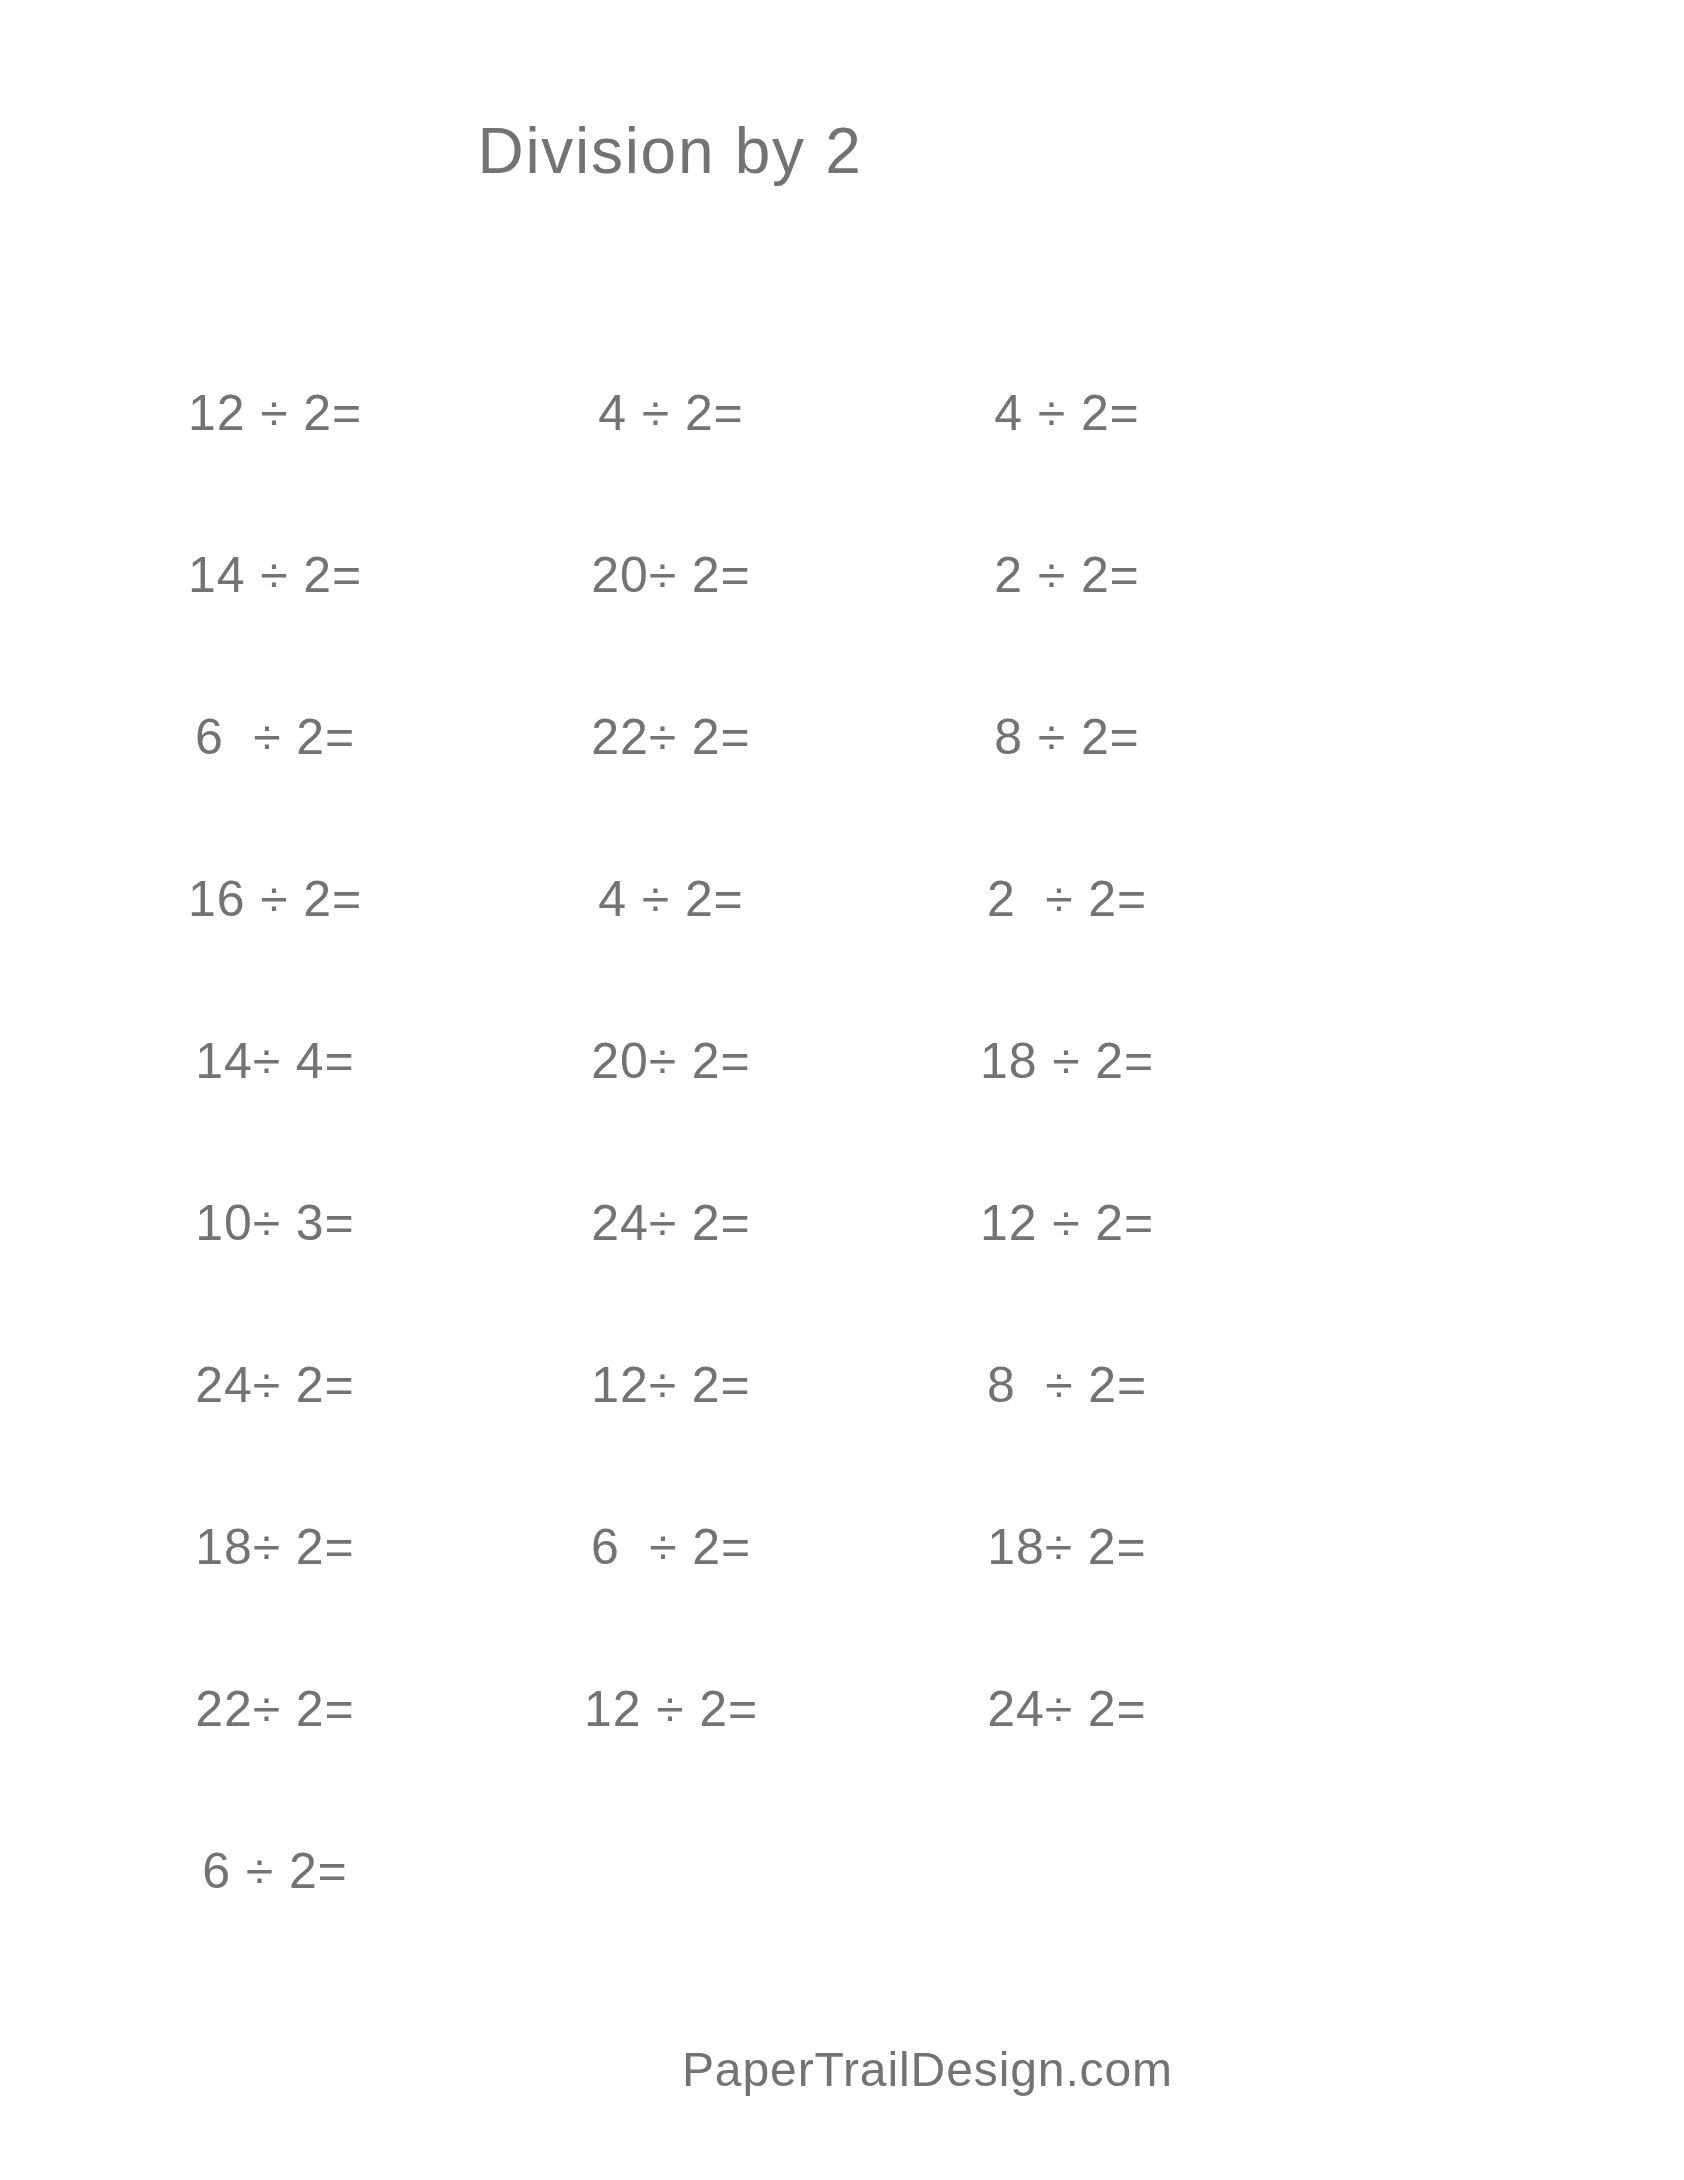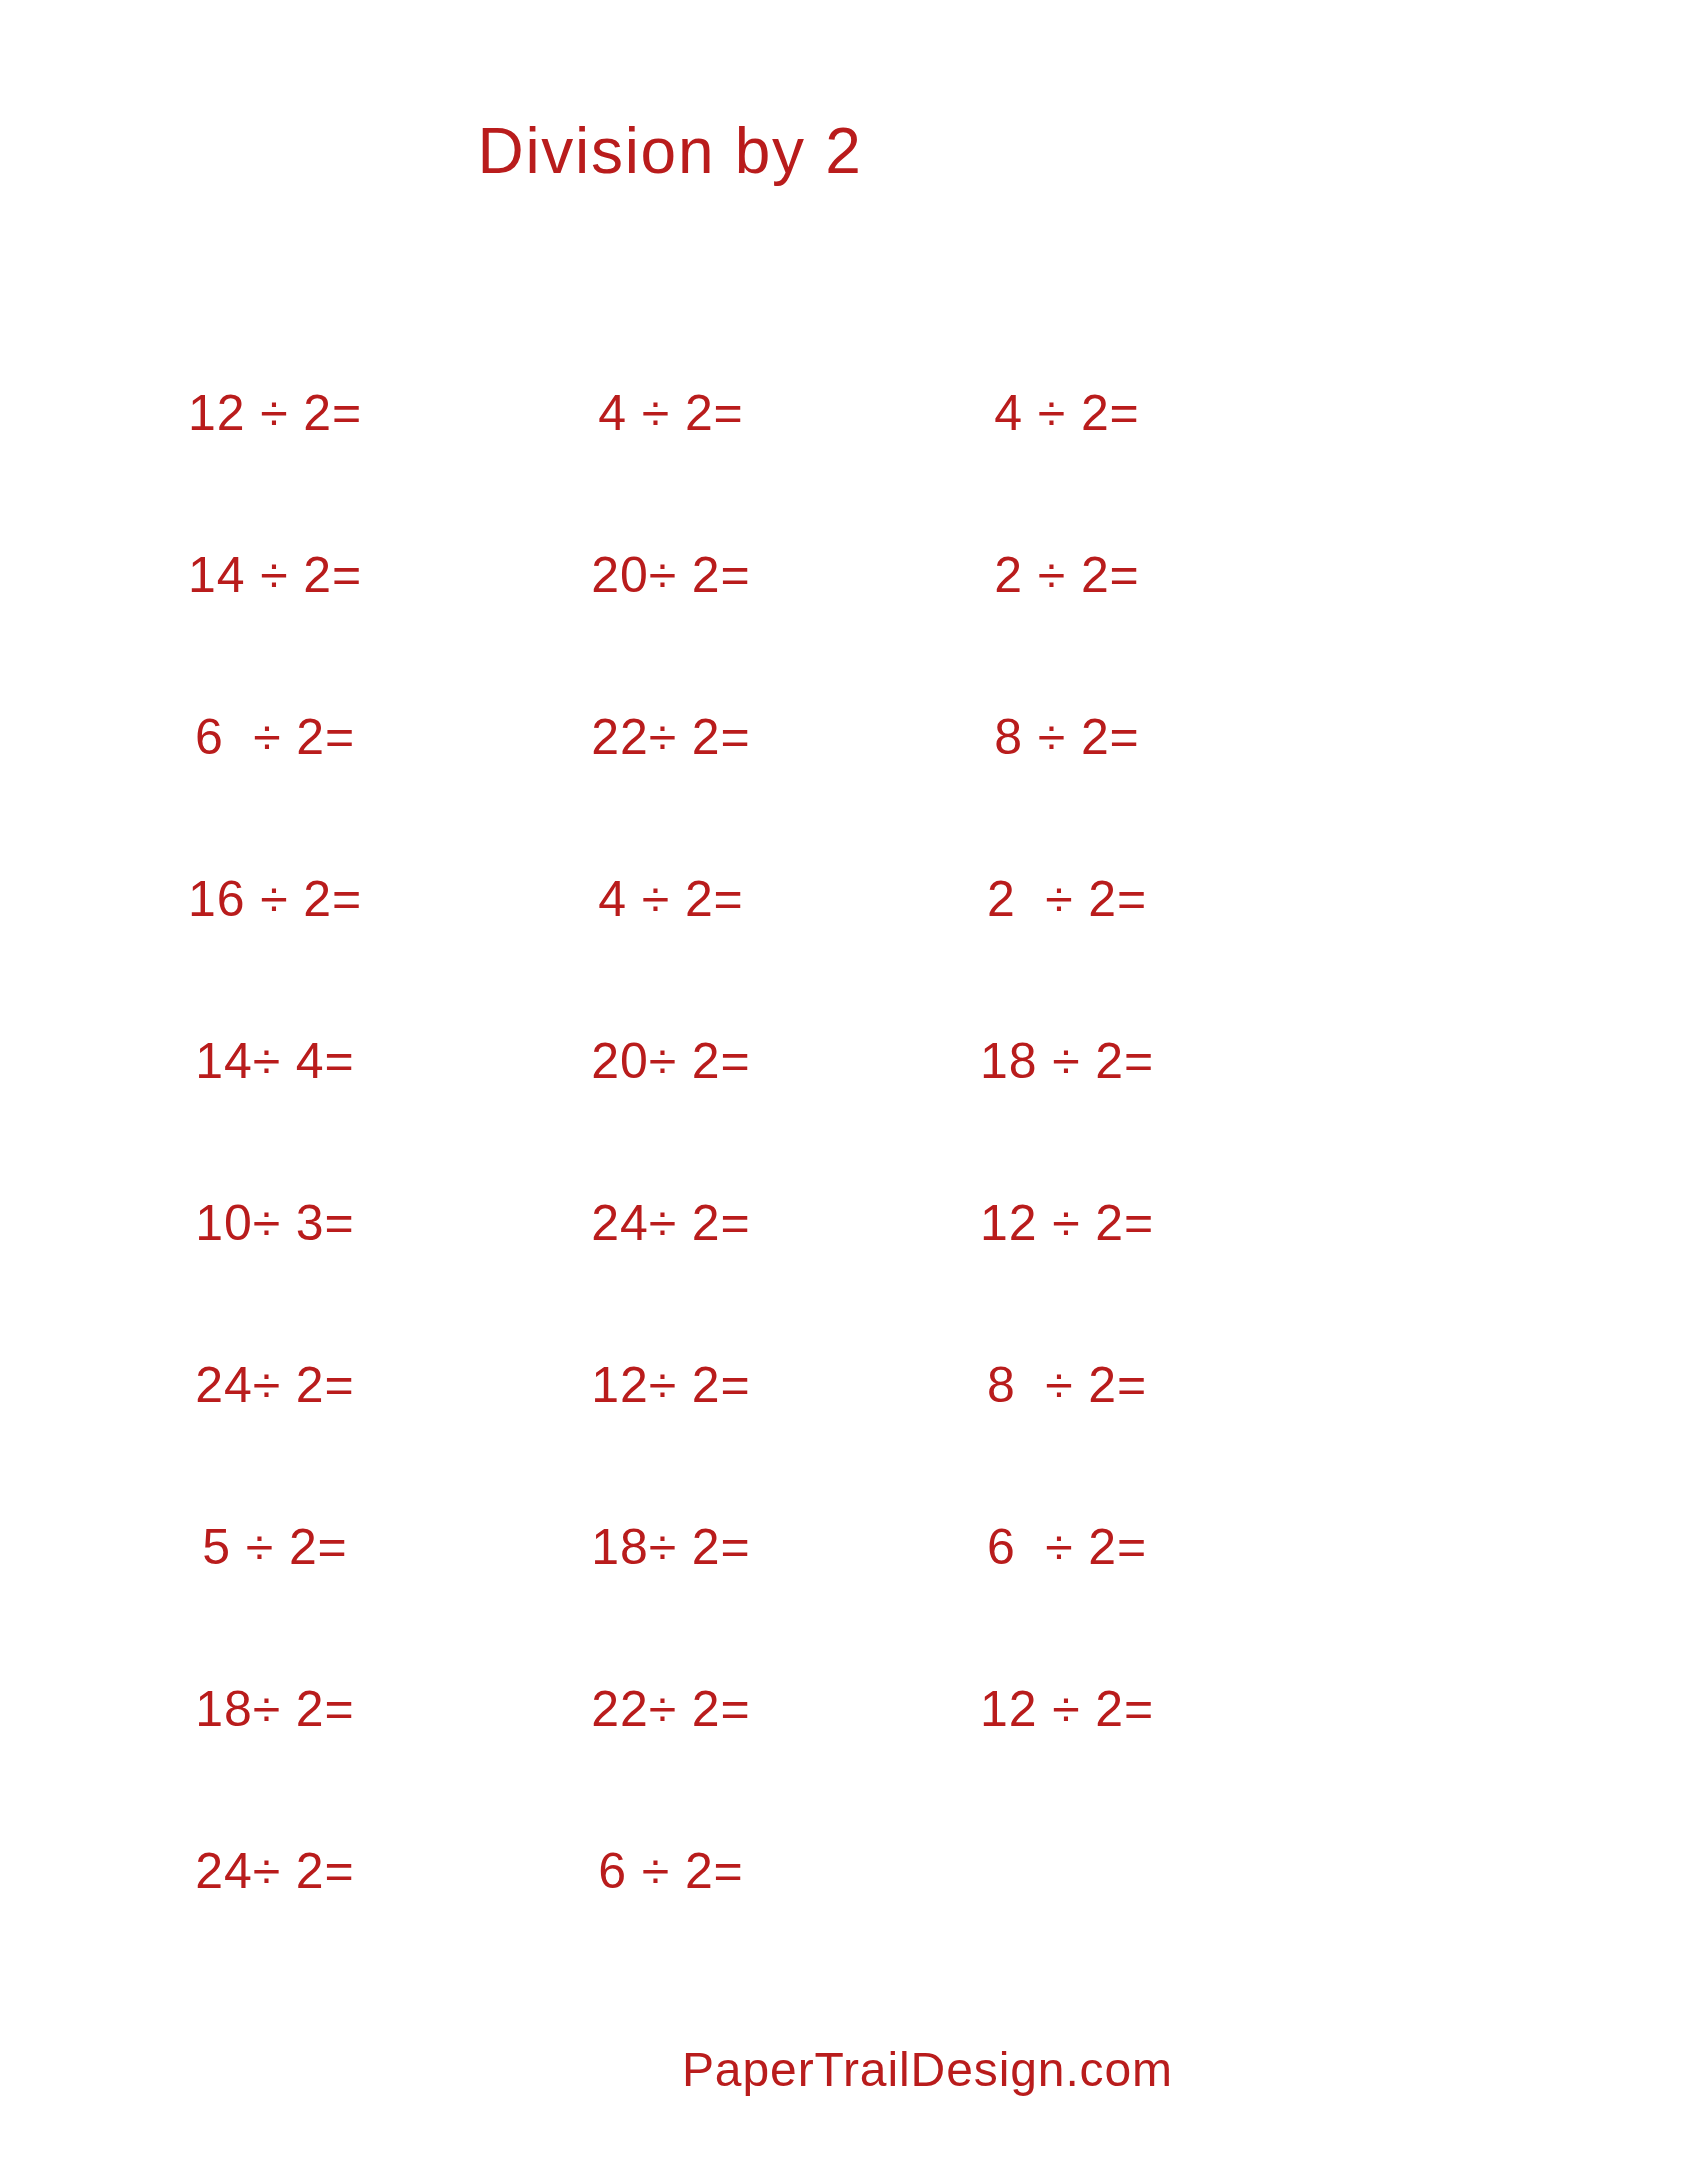--- a/index.html
+++ b/index.html
@@ -5,21 +5,21 @@
   html, body {
     margin: 0;
     padding: 0;
     background: #ffffff;
   }
   .page {
     position: relative;
     width: 1340px;
     height: 2181px;
     background: #ffffff;
-    color: #b91c1c;
+    color: #737373;
     font-family: "Liberation Sans", sans-serif;
     overflow: hidden;
   }
   .title {
     position: absolute;
     top: 119px;
     left: 0;
     right: 0;
     text-align: center;
     font-size: 64px;
@@ -87,21 +87,20 @@
 
     <div class="problem">18 ÷ 2=</div>
     <div class="problem">10÷ 3=</div>
     <div class="problem">24÷ 2=</div>
 
     <div class="problem">12 ÷ 2=</div>
     <div class="problem">24÷ 2=</div>
     <div class="problem">12÷ 2=</div>
 
     <div class="problem">8  ÷ 2=</div>
-    <div class="problem">5 ÷ 2=</div>
     <div class="problem">18÷ 2=</div>
 
     <div class="problem">6  ÷ 2=</div>
     <div class="problem">18÷ 2=</div>
     <div class="problem">22÷ 2=</div>
 
     <div class="problem">12 ÷ 2=</div>
     <div class="problem">24÷ 2=</div>
     <div class="problem">6 ÷ 2=</div>
   </div>

